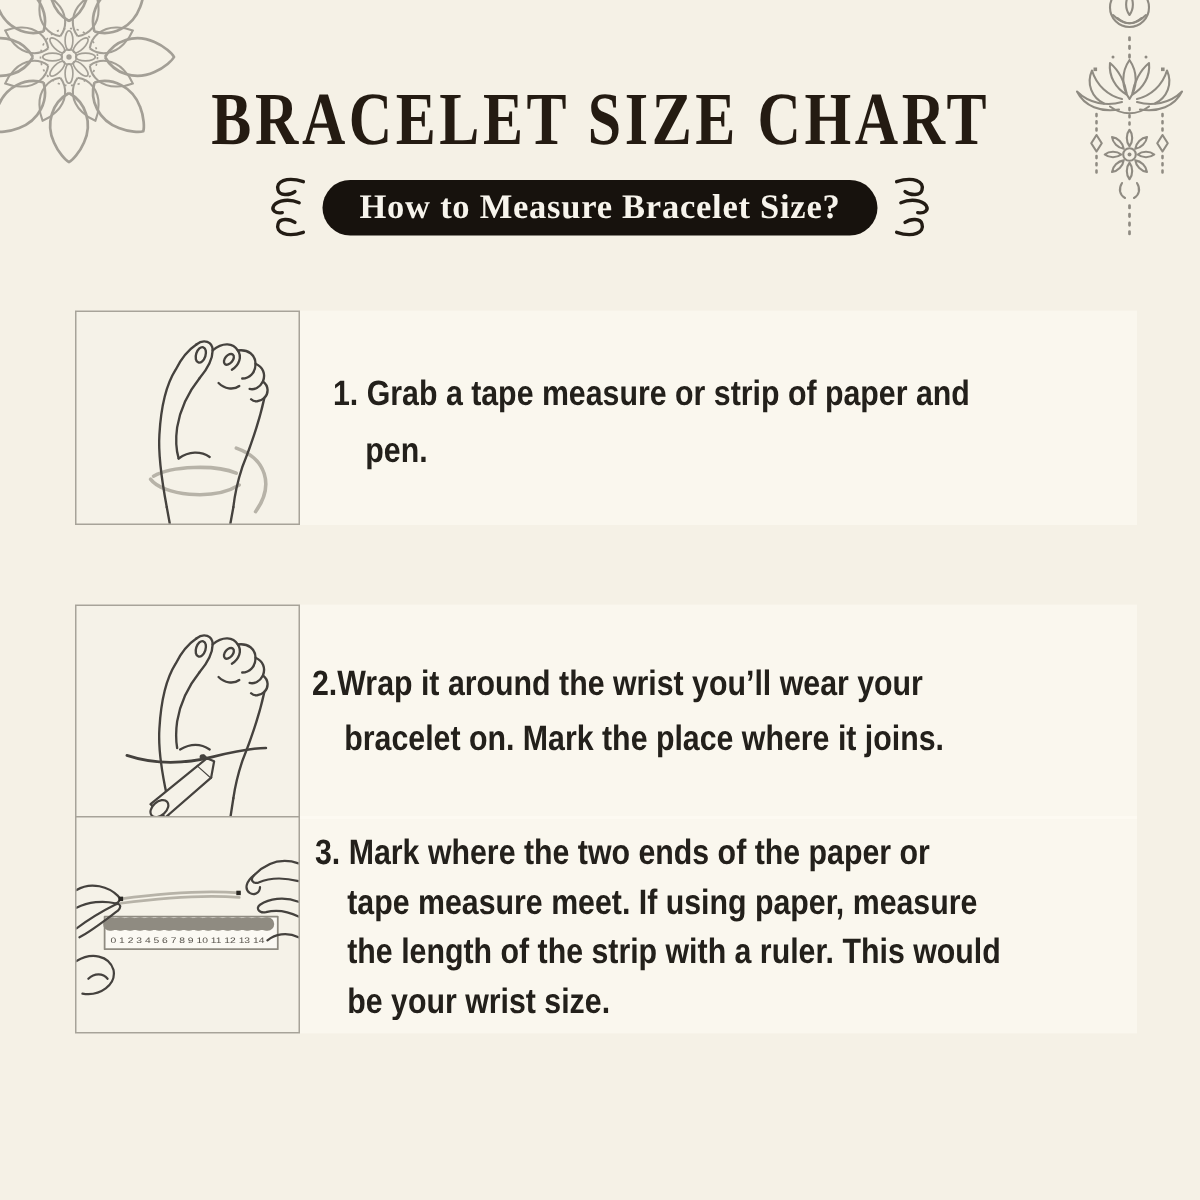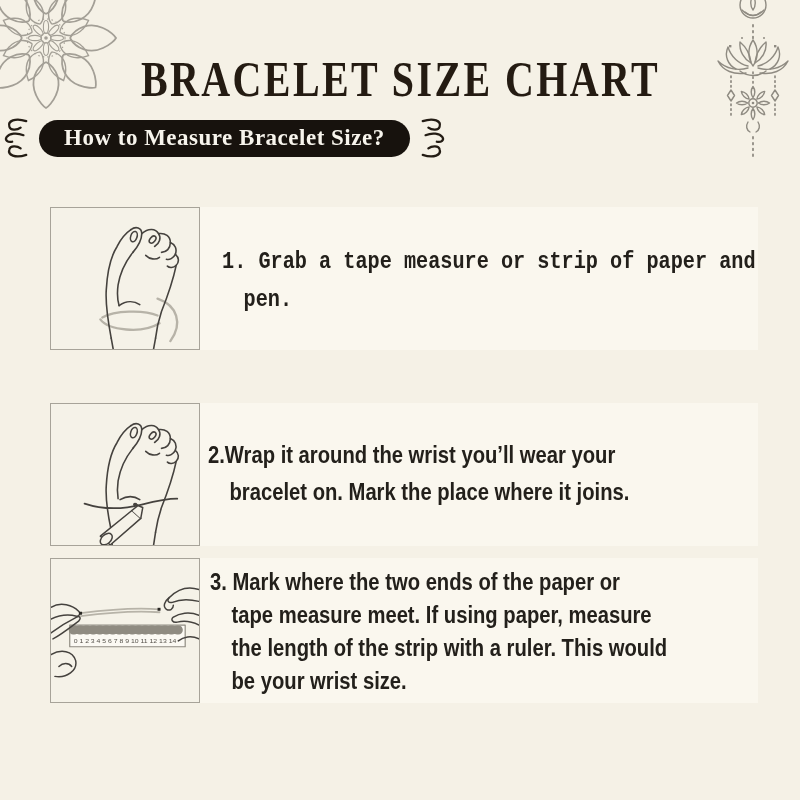--- a/index.html
+++ b/index.html
@@ -5,37 +5,37 @@
   html,body{margin:0;padding:0;background:#f5f1e6;}
   .canvas{position:relative;width:800px;height:780px;background:#f5f1e6;overflow:hidden;
           font-family:"Liberation Sans",sans-serif;color:#23201b;}
 
   
   .title-row{position:absolute;top:52px;left:0;width:800px;text-align:center;}
   .title{display:inline-block;font-family:"Liberation Serif",serif;font-weight:700;
          font-size:50px;line-height:54px;letter-spacing:3px;color:#241b12;
          transform:scaleX(0.80);transform-origin:center;white-space:nowrap;}
   .badge-row{position:absolute;top:116px;left:0;width:800px;height:44px;
-             display:flex;justify-content:flex-start;align-items:center;gap:9px;}
+             display:flex;justify-content:center;align-items:center;gap:9px;}
   .badge-pill{display:flex;align-items:center;height:37px;border-radius:19px;
               background:#17120d;color:#f7f4ec;padding:0 25px;
               font-family:"Liberation Serif",serif;font-weight:700;font-size:23px;
               letter-spacing:0.5px;white-space:nowrap;}
   .flourish{width:30px;height:44px;}
   .flourish.right{transform:scaleX(-1);}
 
   
   .mandala{position:absolute;left:-38px;top:-40px;width:160px;height:160px;}
   .lotus-hang{position:absolute;left:700px;top:0;width:100px;height:175px;}
 
   
   .step{position:absolute;left:50px;width:708px;background:rgba(255,253,246,0.5);}
-  .step1{top:207px;height:143px;font-family:Liberation Mono, monospace;}
+  .step1{top:207px;height:143px;}
   .step2{top:403px;height:143px;}
-  .step3{top:558px;height:145px;}
+  .step3{top:544px;height:145px;}
   .illus-box{position:absolute;left:0;top:0;width:150px;height:100%;
              background:#f5f2e8;border:1.5px solid #a7a399;box-sizing:border-box;}
   .illus-box svg{width:100%;height:100%;display:block;}
   .step-text{position:absolute;font-weight:700;font-size:23.5px;color:#23201b;
              white-space:pre;padding-left:25px;text-indent:-25px;
              transform:scaleX(0.86);transform-origin:left top;}
   .step1 .step-text{left:172px;top:36px;line-height:38px;}
   .step2 .step-text{left:158px;top:34px;line-height:37px;}
   .step3 .step-text{left:160px;top:8px;line-height:33px;}
 

